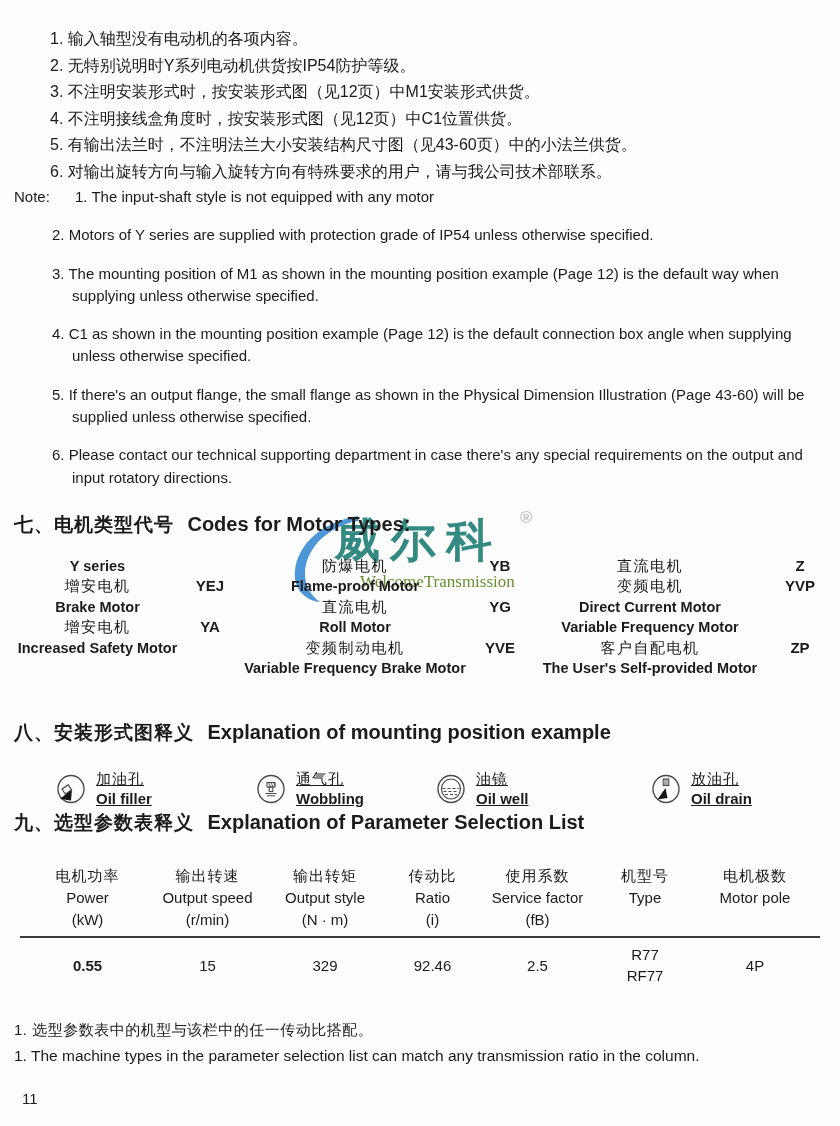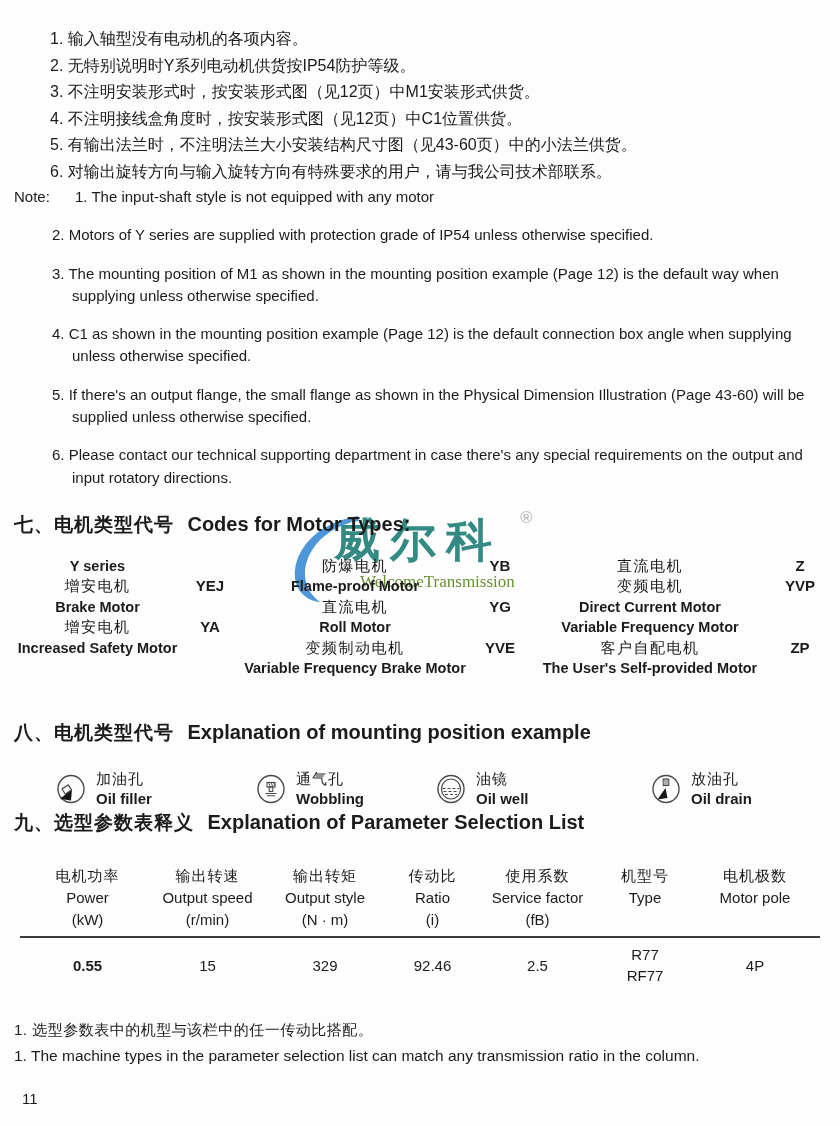--- a/index.html
+++ b/index.html
@@ -39,21 +39,21 @@
   .mt-group1 { width:225px; } .mt-group1 .mt-name { width:185px; }
   .mt-group2 { width:290px; } .mt-group2 .mt-name { width:250px; }
   .mt-group3 { width:305px; } .mt-group3 .mt-name { width:260px; }
   .mt-row { display:flex; }
   .mt-name { text-align:center; }
   .mt-cn { font-size:15px; line-height:20.5px; letter-spacing:1.5px; display:block; }
   .mt-en { font-size:14.5px; font-weight:bold; line-height:20.5px; display:block; }
   .mt-code { width:40px; text-align:center; font-size:15px; font-weight:bold; line-height:20.5px; }
 
   
-  .icons-row { display:grid; grid-template-columns:200px 180px 215px auto; padding-left:55px; margin-top:22px; }
+  .icons-row { display:grid; grid-template-columns:200px 180px 215px auto; padding-left:55px; margin-top:22px;text-decoration:underline; }
   .icon-item { display:flex; align-items:center; gap:9px; }
   .icon-gfx { flex:0 0 32px; height:34px; }
   .icon-label-cn { font-size:15px; line-height:20px; letter-spacing:1px; }
   .icon-label-en { font-size:15px; font-weight:bold; line-height:20px; }
 
   
   .param-table { margin:28px 0 0 20px; width:800px; }
   .pt-header { display:grid; grid-template-columns:135px 105px 130px 85px 125px 90px 130px; border-bottom:2px solid #3c3c3c; padding-bottom:6px; }
   .pt-hcell { text-align:center; }
   .pt-cn { font-size:15px; line-height:22px; letter-spacing:1px; }
@@ -213,21 +213,21 @@
         </div>
         <div class="mt-row">
           <span class="mt-name">
               <span class="mt-en">The User's Self-provided Motor</span>
             </span>
         </div>
       </div>
     </div>
 
     <div class="sec-heading h8">
-      <span class="cn">八、电机类型代号</span>
+      <span class="cn">八、安装形式图释义</span>
       <span class="en">Explanation of mounting position example</span>
     </div>
 
     <div class="icons-row">
 
       <div class="icon-item">
         <svg class="icon-gfx" viewBox="0 0 32 34">
           <ellipse cx="16" cy="17" rx="13" ry="13.5" fill="none" stroke="#4a4a4a" stroke-width="1.4"></ellipse>
           <path d="M17 17 L5 27 L16 28.5 Z" fill="#161616"></path>
           <rect x="8" y="14.5" width="7.5" height="6" fill="#fdfdfd" stroke="#4a4a4a" stroke-width="1.2" transform="rotate(-33 11.7 17.5)"></rect>

